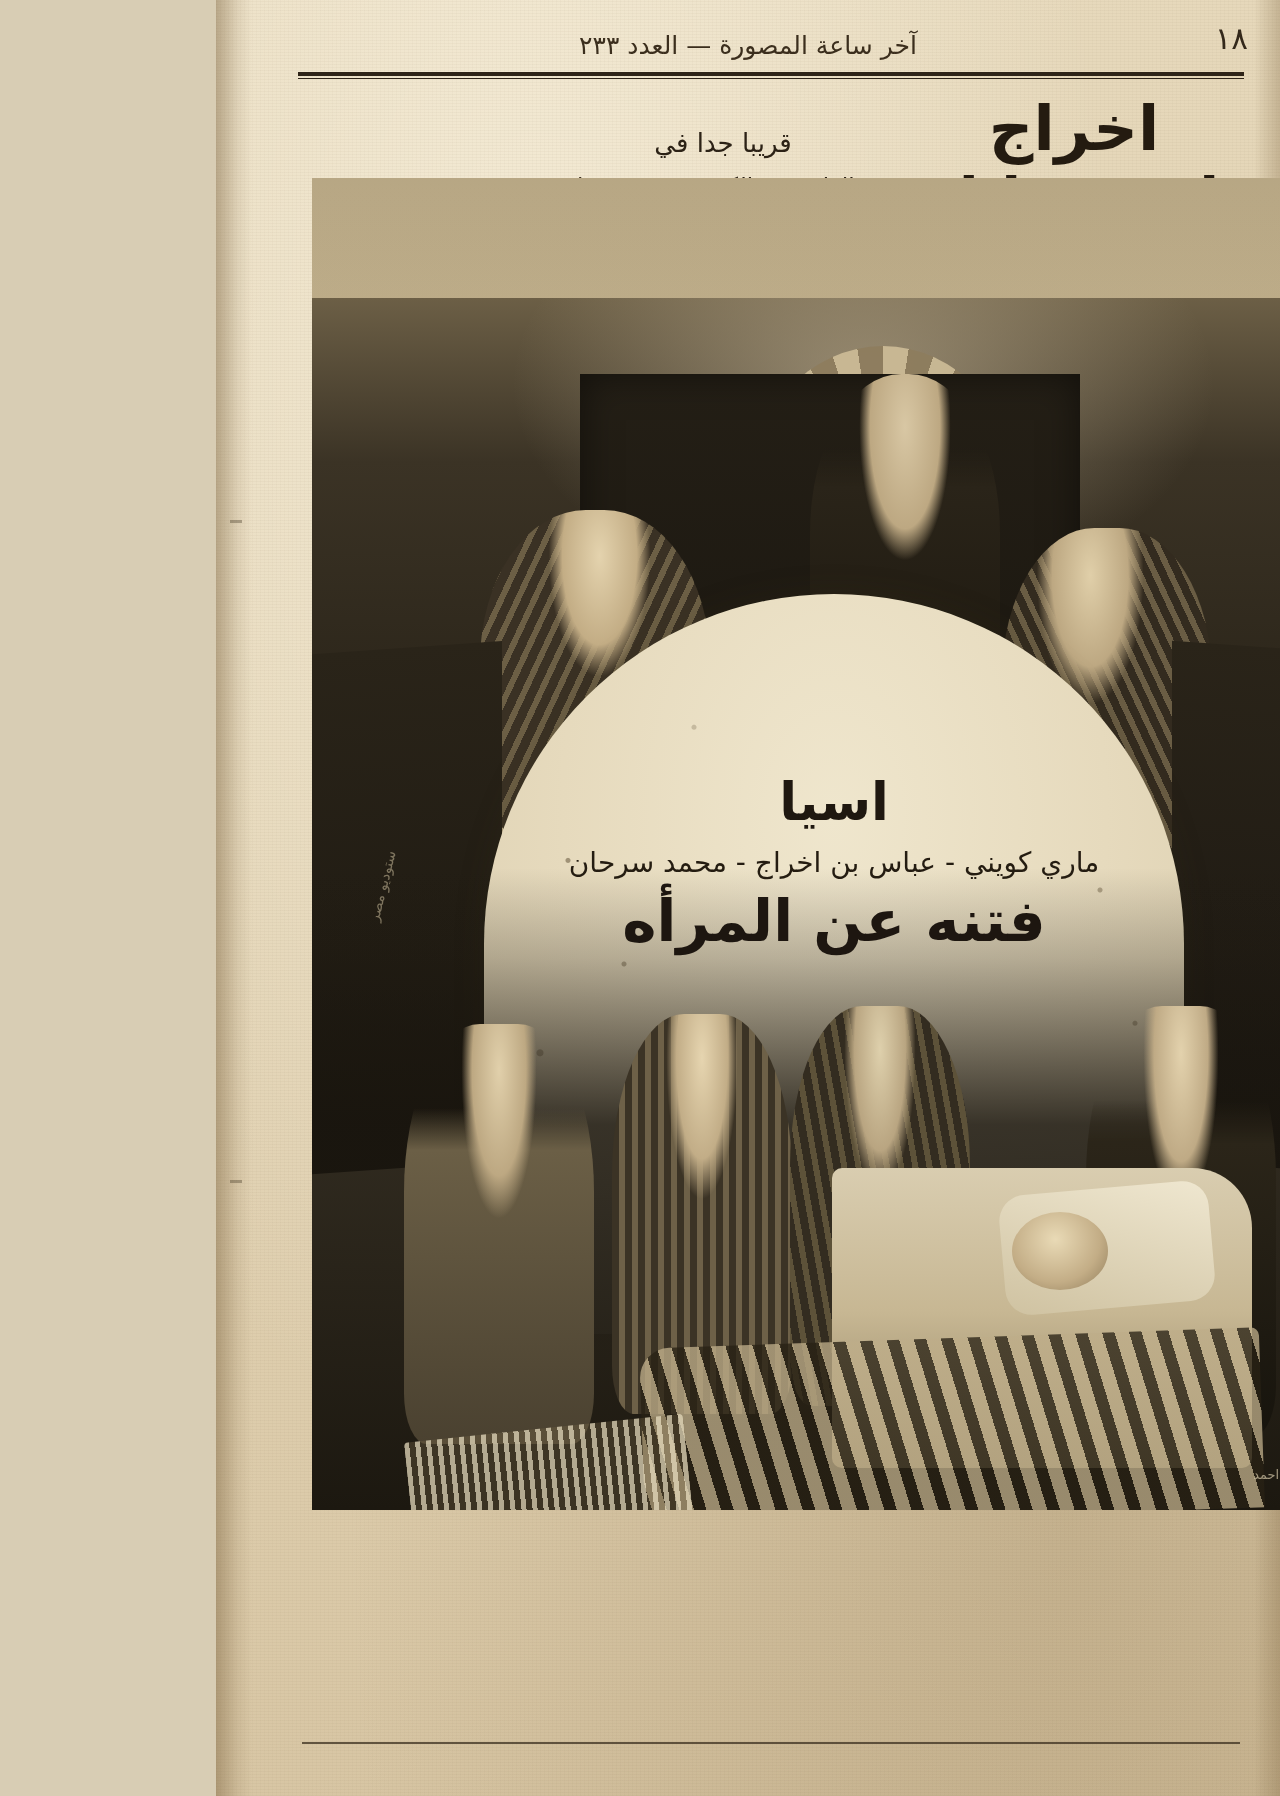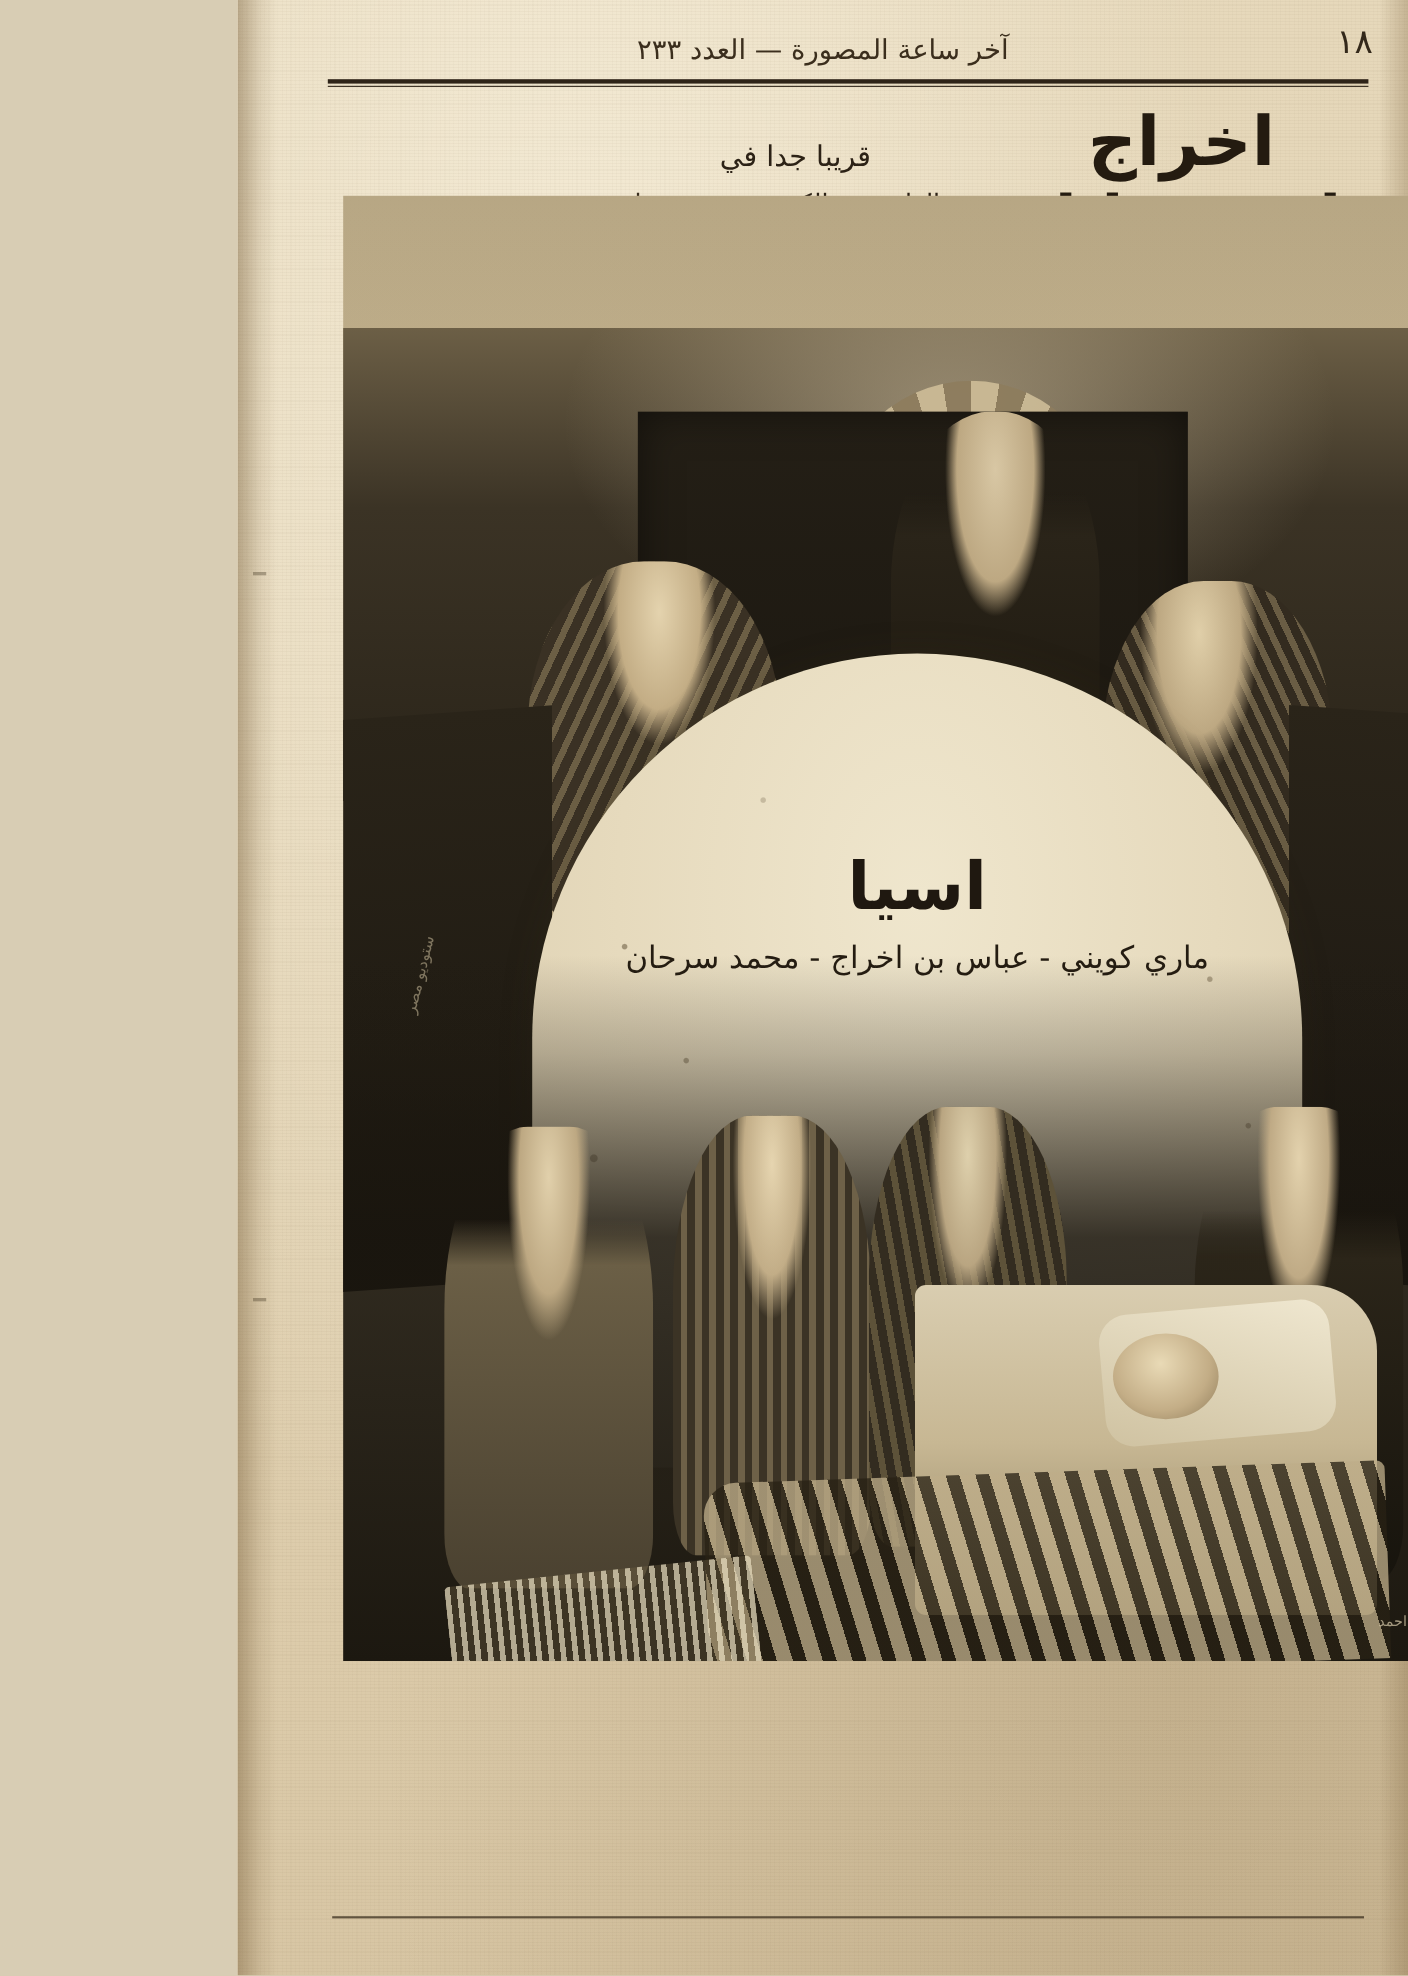--- a/index.html
+++ b/index.html
@@ -294,21 +294,21 @@
   
   #poster-text {
     position: absolute;
     left: 190px;
     top: 598px;
     width: 664px;
     text-align: center;
     color: #1f1810;
   }
   #film-title {
-    font-size: 60px;
+    font-size: 52px;
     font-weight: bold;
     letter-spacing: -1px;
     line-height: 1;
   }
   #cast-line {
     margin-top: 18px;
     font-size: 28px;
     color: #241c11;
     white-space: nowrap;
   }
@@ -435,20 +435,21 @@
     <div class="figure" id="fig-d"></div>
     <div class="ph" id="bed"></div>
     <div class="ph" id="pillow"></div>
     <div class="ph" id="patient-head"></div>
     <div class="ph" id="blanket"></div>
     <div class="ph" id="fringe"></div>
 
     <div id="poster-text">
       <div id="film-title">اسيا</div>
       <div id="cast-line">ماري كويني  -  عباس بن اخراج  -  محمد سرحان</div>
+      <div id="subtitle">فتنه عن المرأه</div>
     </div>
 
     <div id="signature-right">توقيع</div>
     <div id="signature-bottom">يوسف احمد</div>
     <div id="studio-stamp">ستوديو مصر</div>
   </div>
 
   <div id="rule-bottom"></div>
 </div>
 

